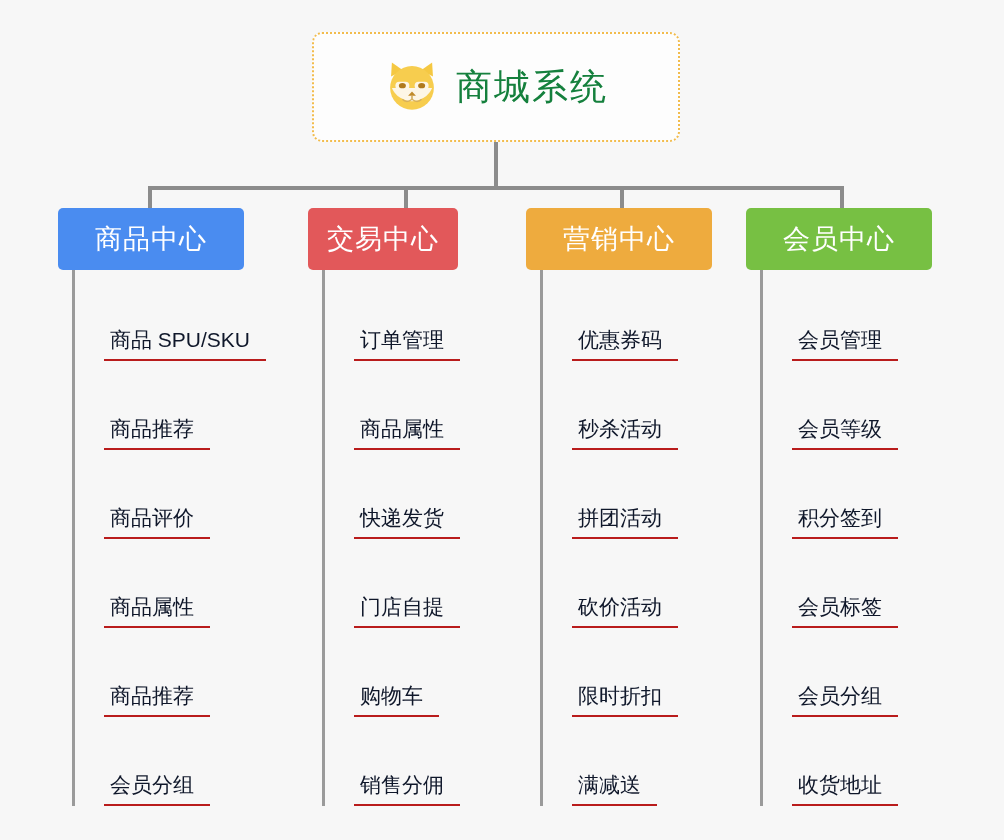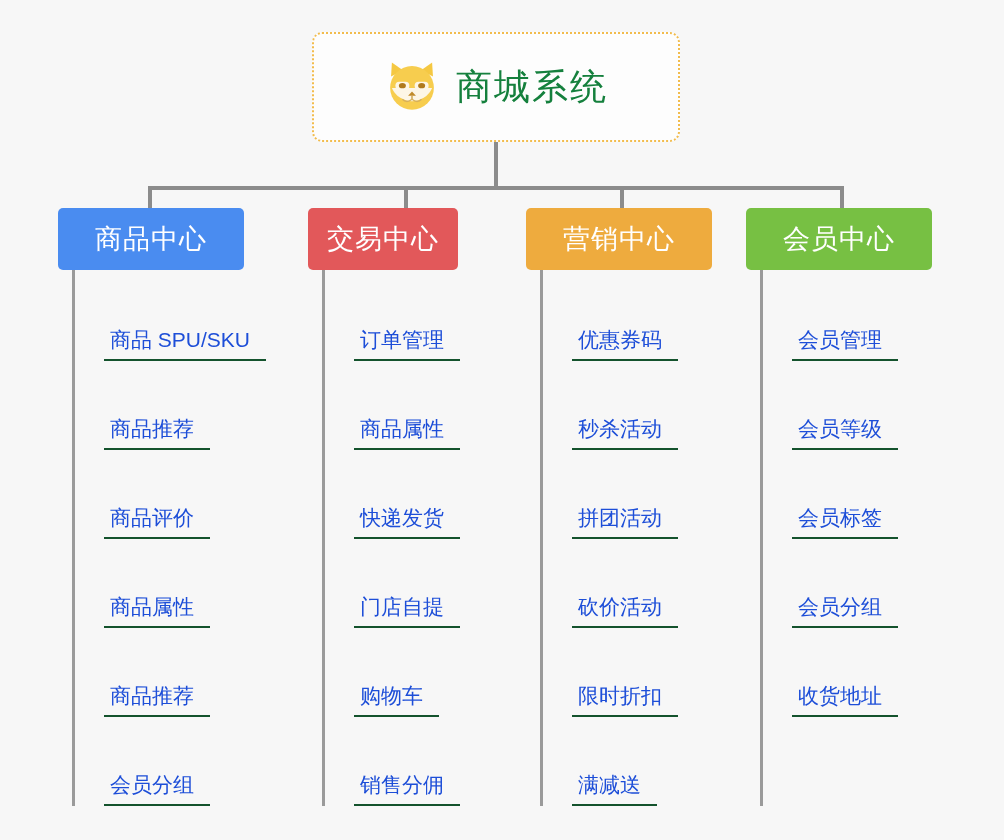--- a/index.html
+++ b/index.html
@@ -75,25 +75,25 @@
   }
   .leaf-item {
     position: relative;
     height: 89px;
     display: flex;
     align-items: flex-end;
     padding-left: 38px;
   }
   .leaf-label {
     font-size: 21px;
-    color: #1d4ed8;
+    color: #0f172a;
     line-height: 1;
     padding-bottom: 9px;
     white-space: nowrap;
-    border-bottom: 2px solid #14532d;
+    border-bottom: 2px solid #b91c1c;
     padding-right: 16px;
     margin-left: -6px;
     padding-left: 6px;
   }
 </style>
 </head>
 <body>
 
 <div id="canvas">
 
@@ -219,20 +219,23 @@
 
   <div class="leaf-col" style="left:760px;">
     <div class="leaf-spine" style="height:534px;"></div>
     <div class="leaf-item">
         <span class="leaf-label">会员管理</span>
       </div>
     <div class="leaf-item">
         <span class="leaf-label">会员等级</span>
       </div>
     <div class="leaf-item">
+        <span class="leaf-label">积分签到</span>
+      </div>
+    <div class="leaf-item">
         <span class="leaf-label">会员标签</span>
       </div>
     <div class="leaf-item">
         <span class="leaf-label">会员分组</span>
       </div>
     <div class="leaf-item">
         <span class="leaf-label">收货地址</span>
       </div>
   </div>
 

